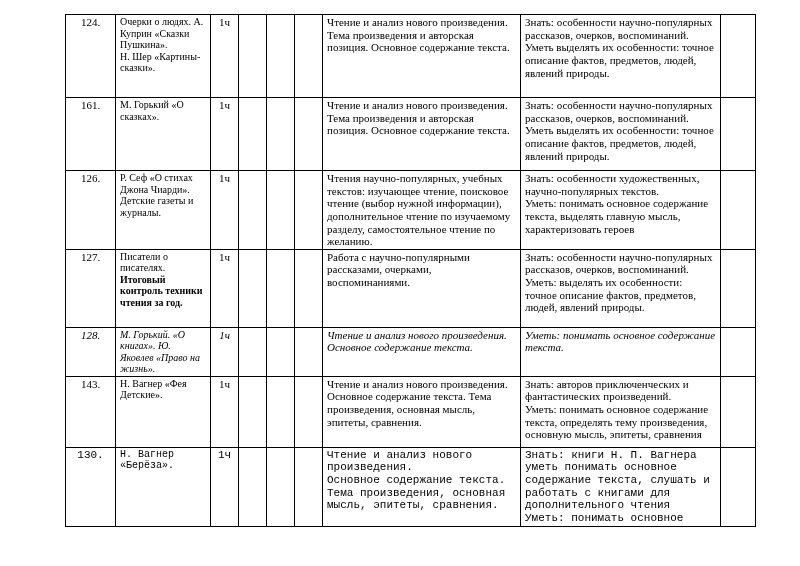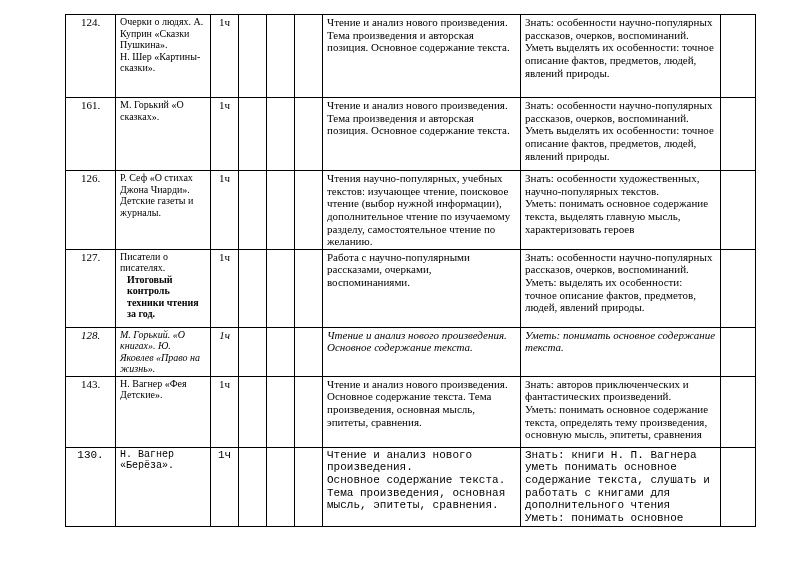--- a/index.html
+++ b/index.html
@@ -24,21 +24,21 @@
     border:1px solid #000;
     vertical-align:top;
     padding:1px 4px 1px 4px;
     white-space:pre-line;
     word-wrap:break-word;
     overflow:hidden;
   }
   td.num   { text-align:center; padding-left:1px; padding-right:1px; }
   td.hours { text-align:center; padding-left:1px; padding-right:1px; }
   td.topic { font-size:10px; }
-  .bold    { font-weight:bold; display:block;margin-left:7px; }
+  .bold    { font-weight:bold; display:block; }
   tr.section td { text-align:center; white-space:normal; padding-top:0; padding-bottom:0; }
   
   tr.r1 td { height:80px; }
   tr.r2 td { height:70px; }
   tr.r3 td { height:74px;margin-top:44px; }
   tr.r4 td { height:75px; }
   tr.r5 td { height:43px;font-style:italic; }
   tr.rs td { height:14px; }
   tr.r6 td { height:68px; }
   tr.r7 td { height:69px;font-family:Liberation Mono, monospace; }

